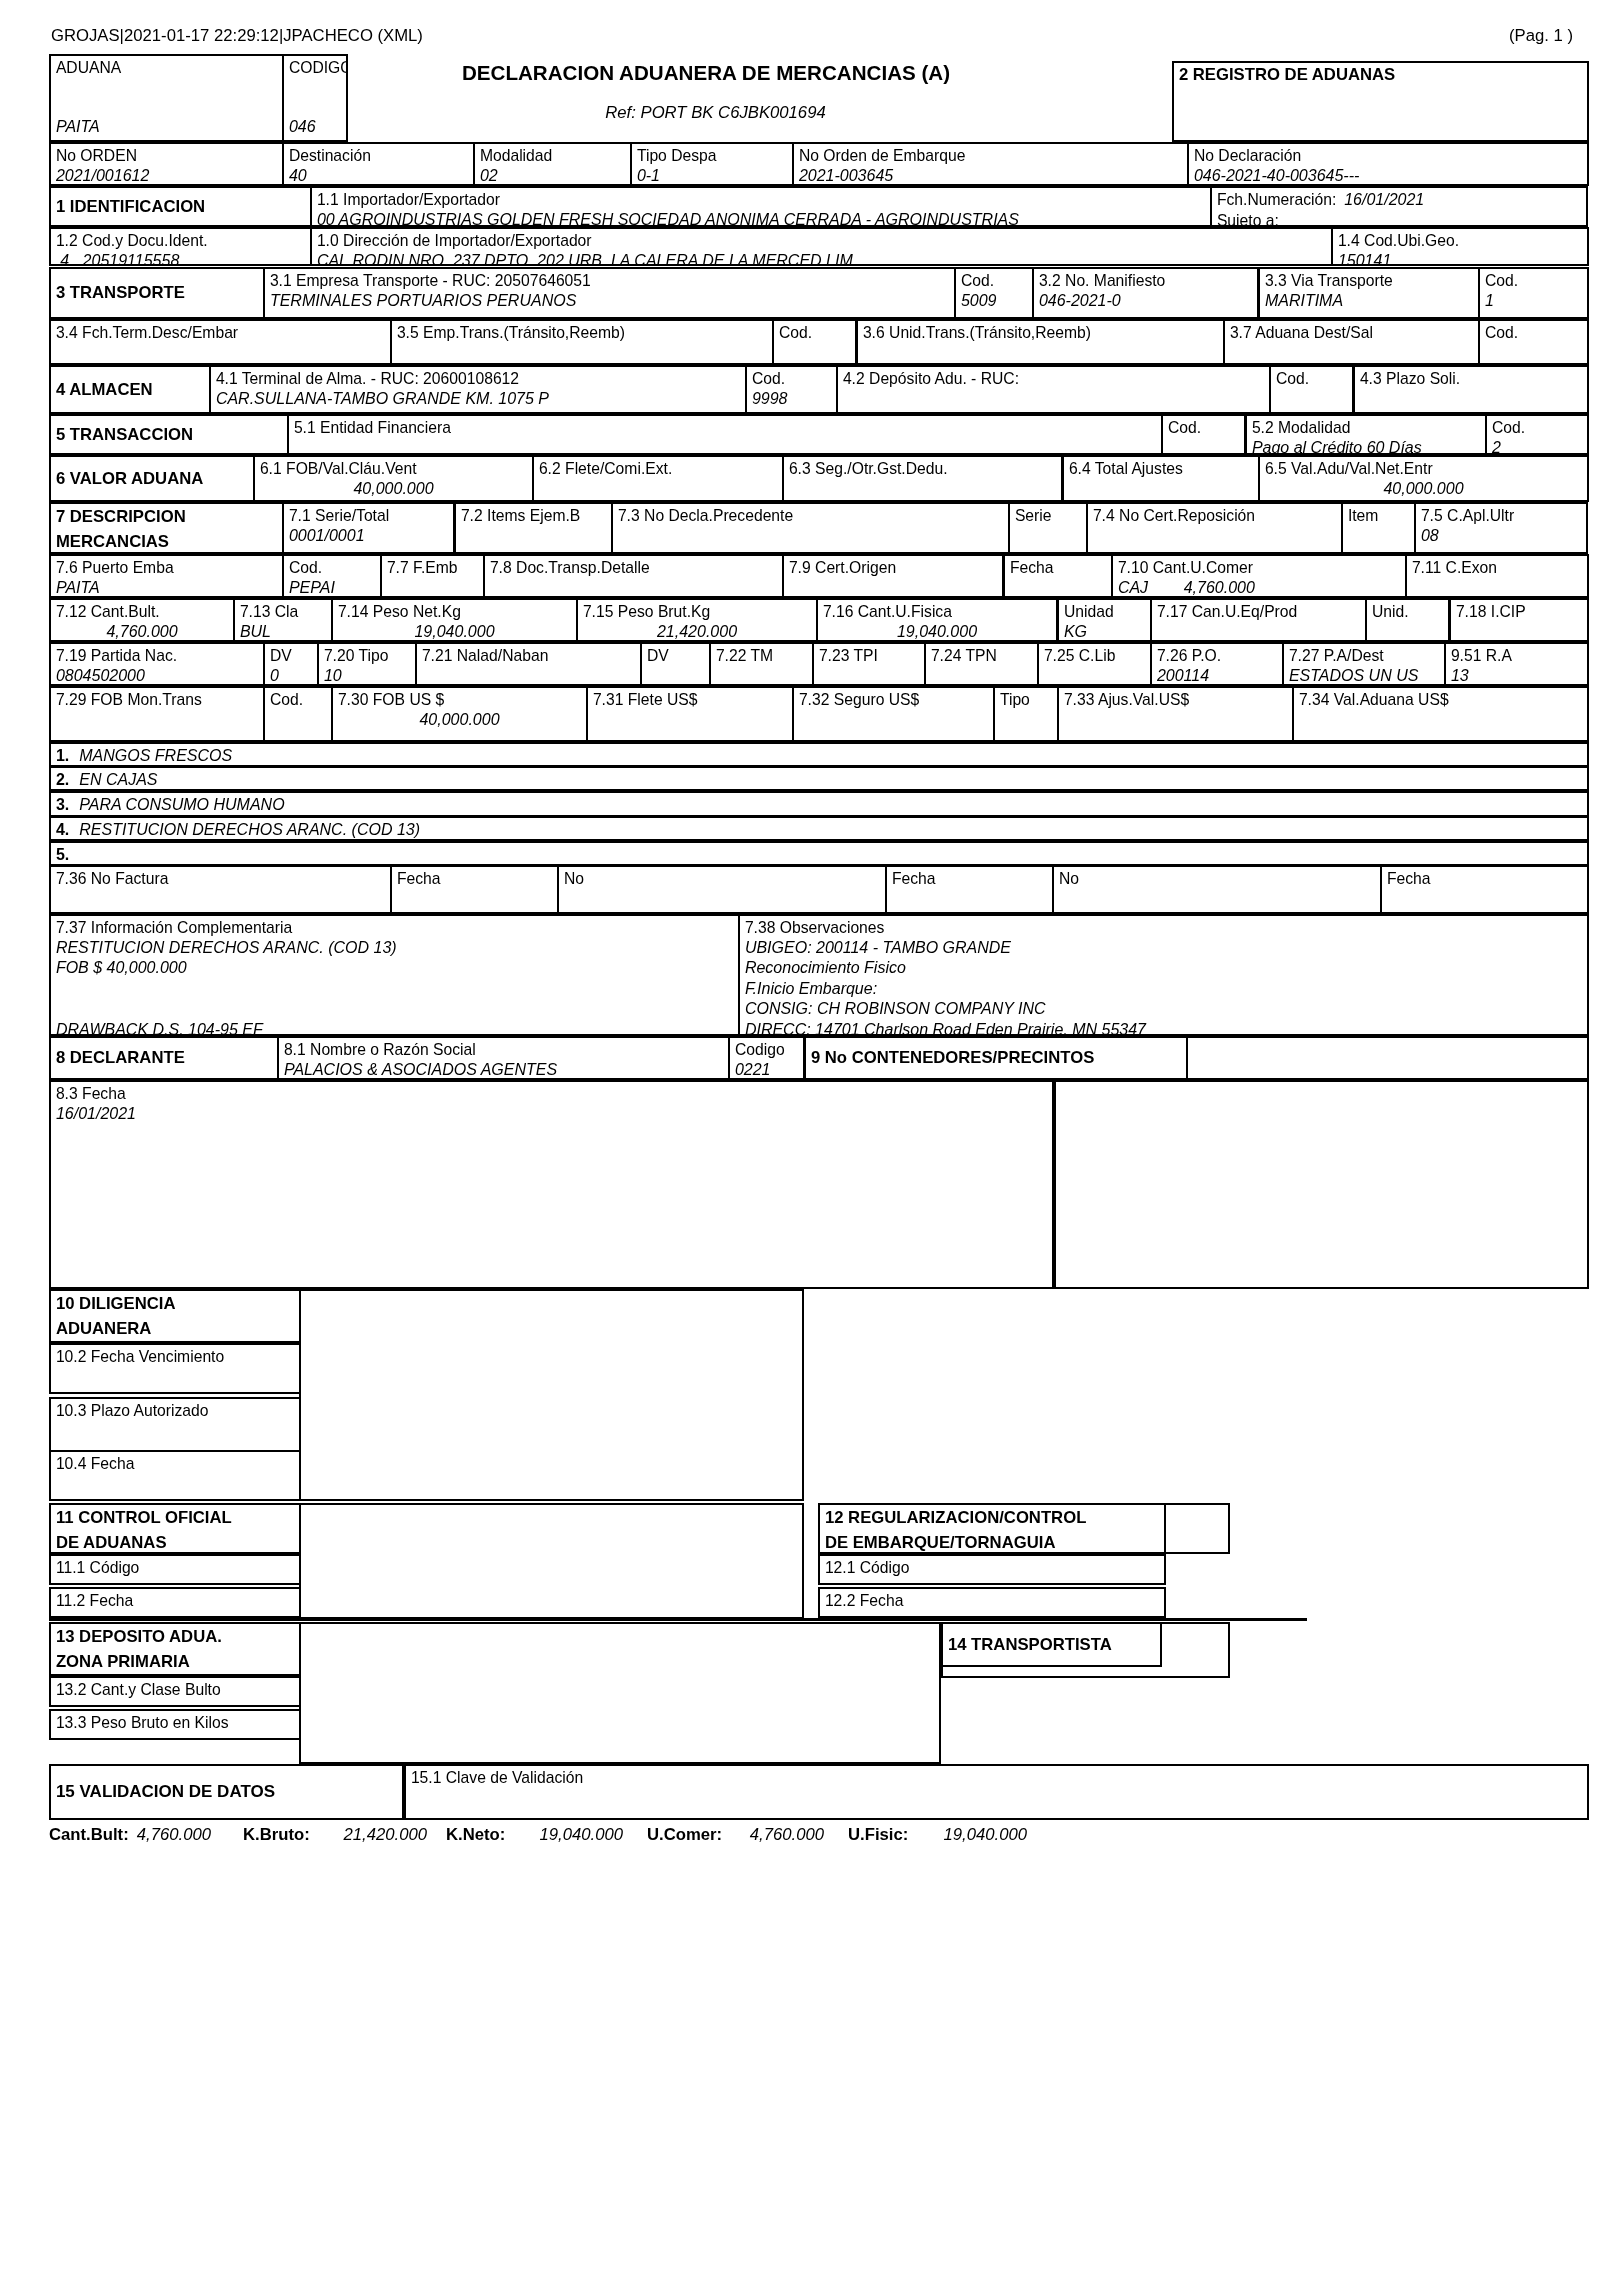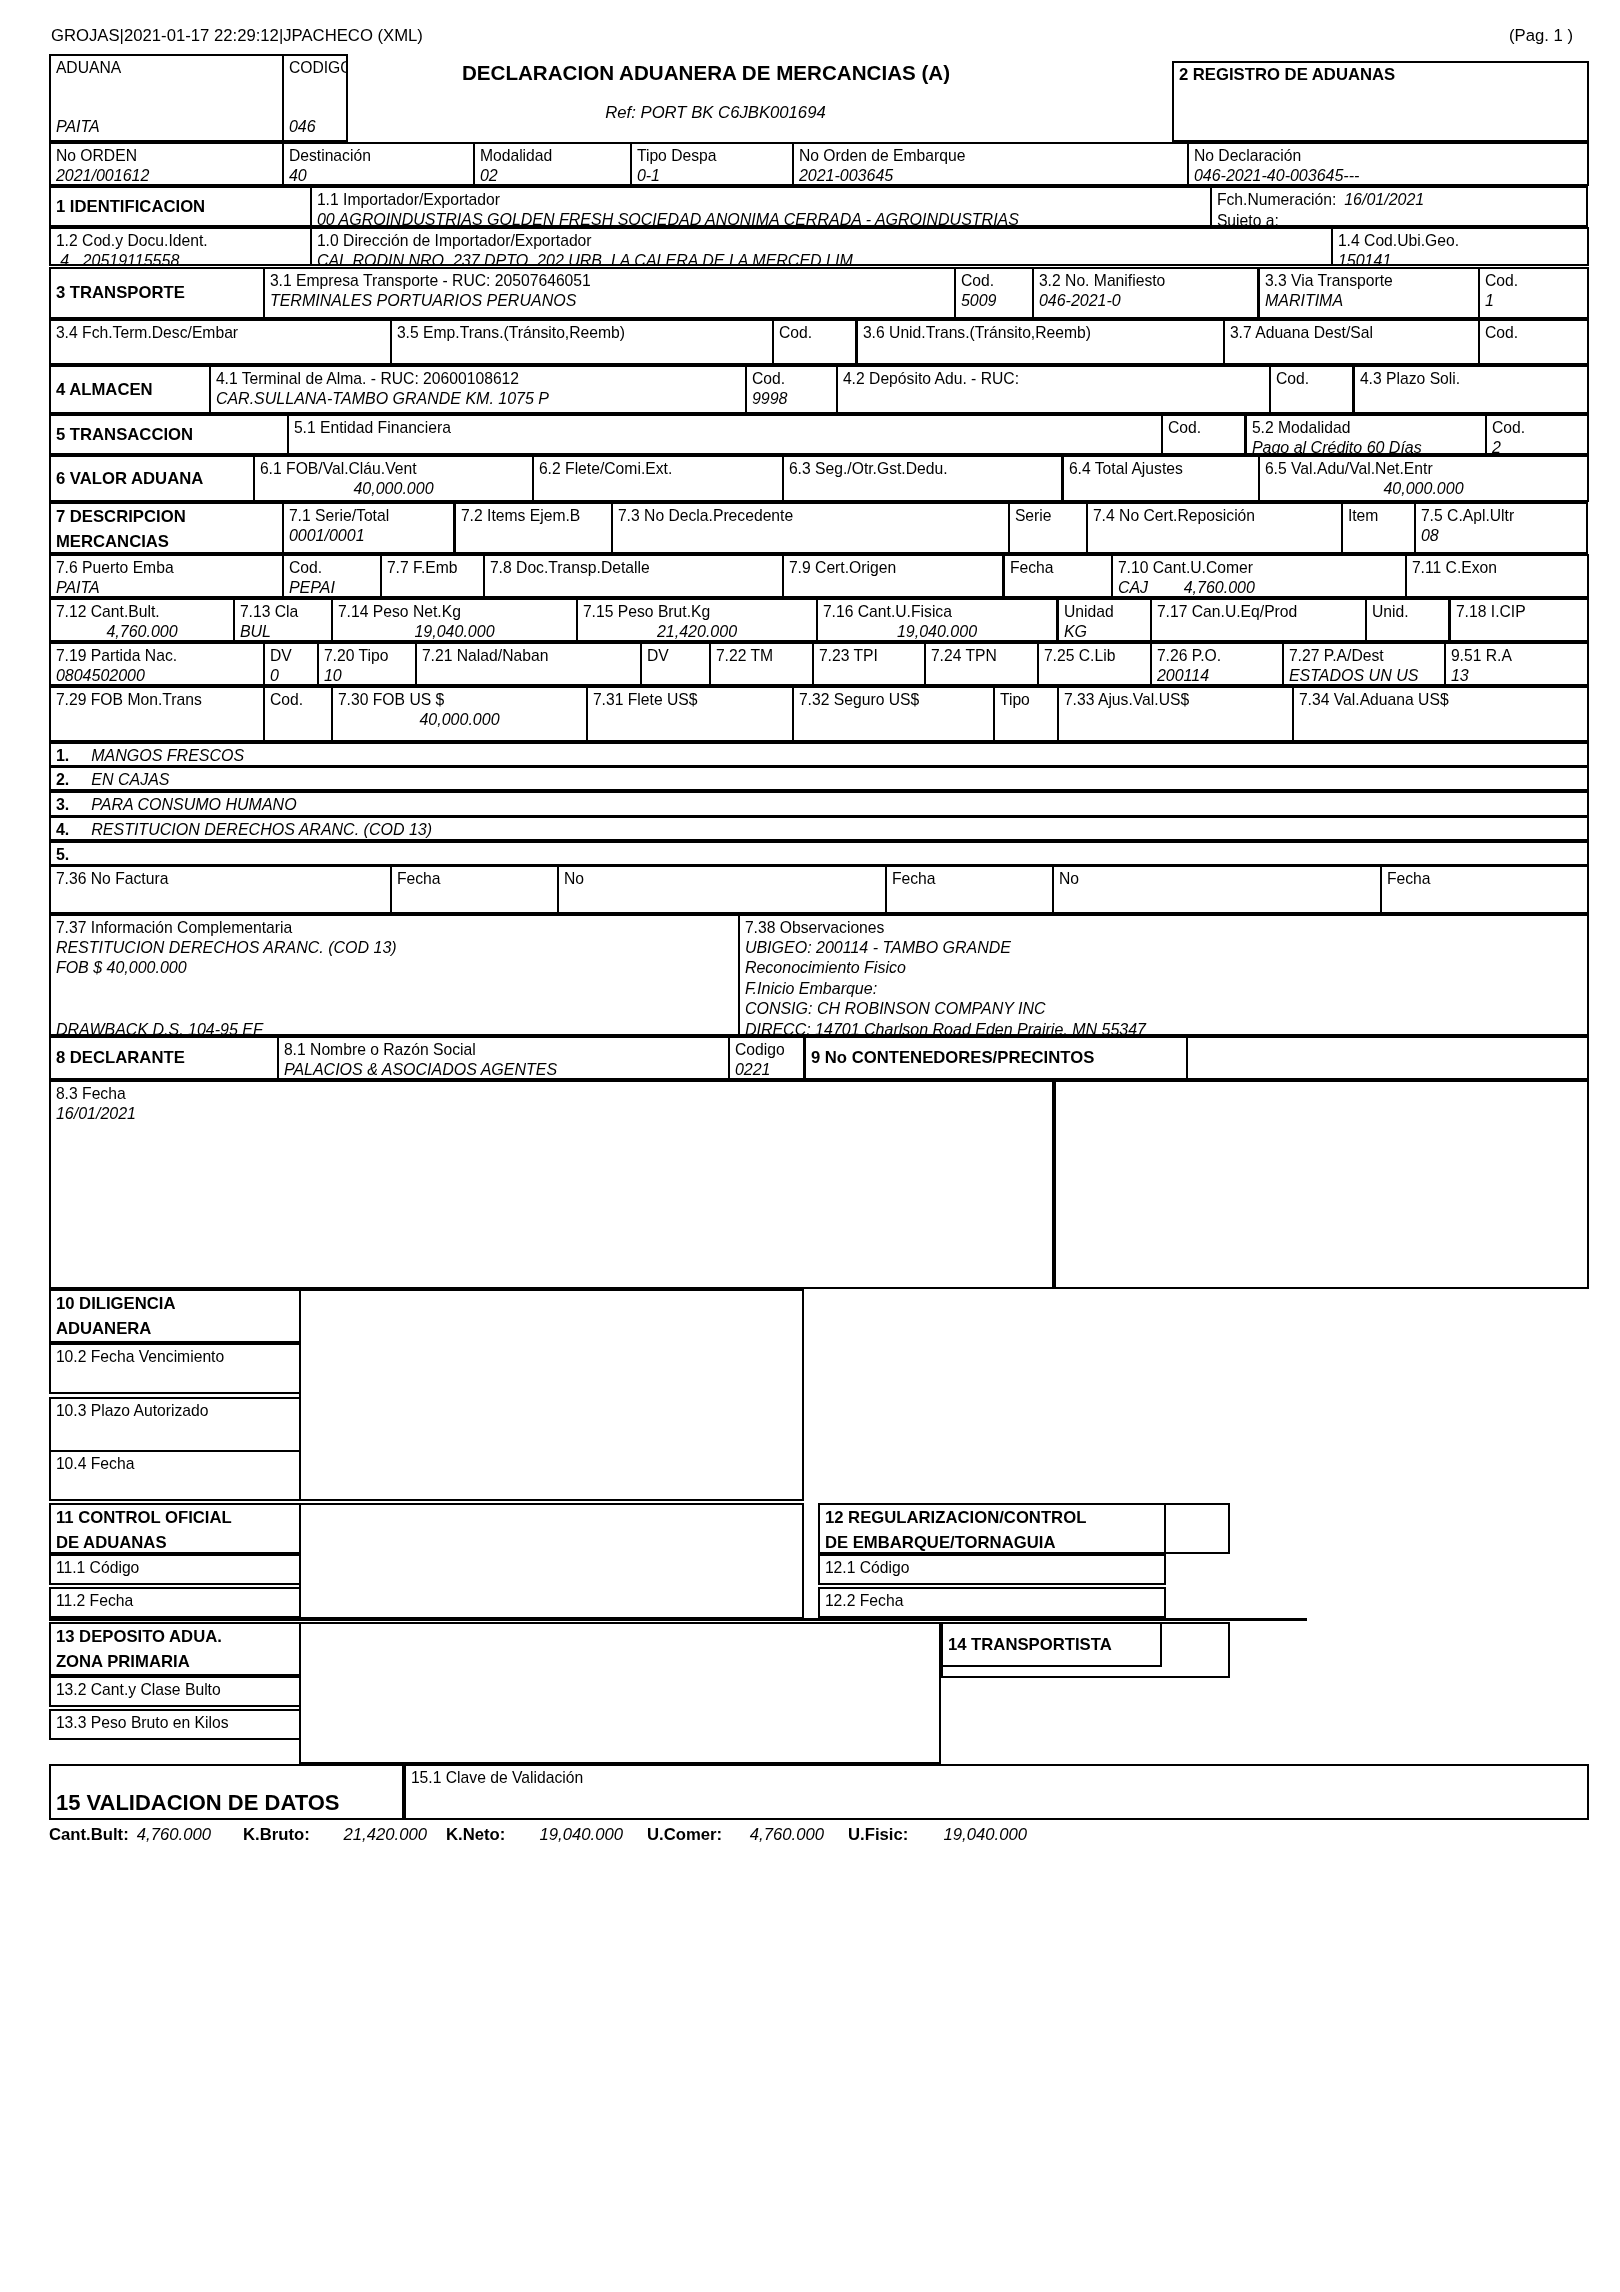--- a/index.html
+++ b/index.html
@@ -7,26 +7,26 @@
   .cell{position:absolute;border:2px solid #000;box-sizing:border-box;padding:2px 4.9px;overflow:hidden;background:#fff}
   .lbl{display:block;font-size:15.7px;line-height:19.6px;white-space:pre-wrap}
   .val{display:block;font-size:16px;font-style:italic;line-height:20.6px;white-space:pre-wrap}
   .il{display:inline}
   .val.il{margin-left:7.8px}
   .vc{text-align:center}
   .b{font-weight:700}
   .tt{display:flex;align-items:center;font-weight:700;font-size:16.7px}
   .tt2{font-weight:700;font-size:16.7px;line-height:24.5px;white-space:pre-line;padding-top:1px}
   .cm{display:flex;align-items:flex-start}
-  .be{display:flex;align-items:flex-end;font-weight:700;font-size:22px}
+  .be{display:flex;align-items:center;font-weight:700;font-size:17px}
   .sp{display:flex;flex-direction:column;justify-content:space-between}
   .txt{position:absolute;font-size:16.7px;line-height:20.6px}
   .it{font-style:italic}
   .item{font-size:16px;padding-top:2px;line-height:20.6px}
-  .ival{font-style:italic;margin-left:22px;white-space:pre}
+  .ival{font-style:italic;margin-left:10px;white-space:pre}
   .title{position:absolute;font-weight:700;font-size:20.6px;text-align:center}
   .hline{position:absolute;background:#000}
   .tot-l{position:absolute;font-weight:700;font-size:16.7px}
   .tot-v{position:absolute;font-size:16.7px;font-style:italic;text-align:right}
 </style>
 </head>
 <body>
 
 <div id="page">
 

